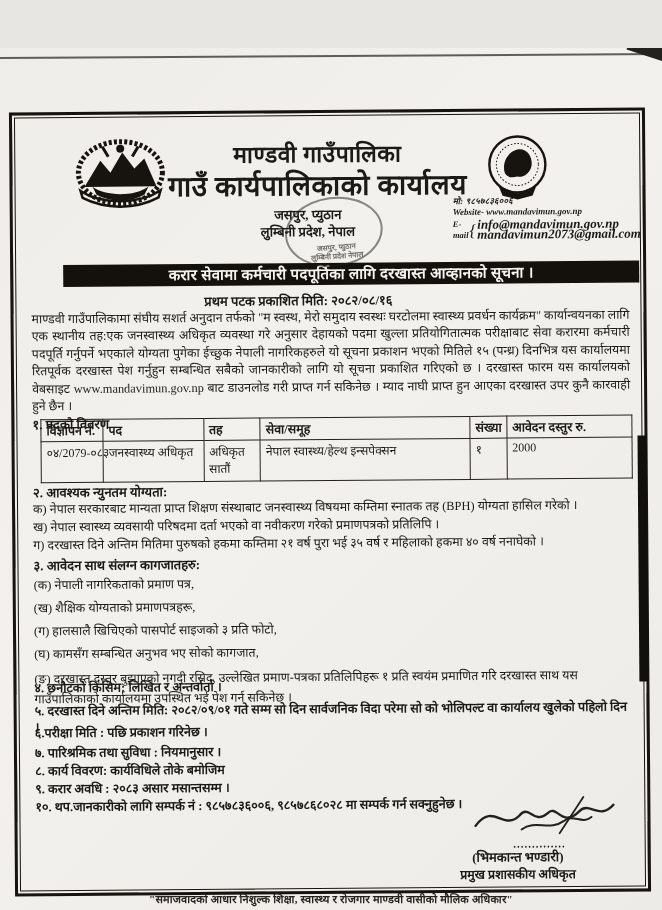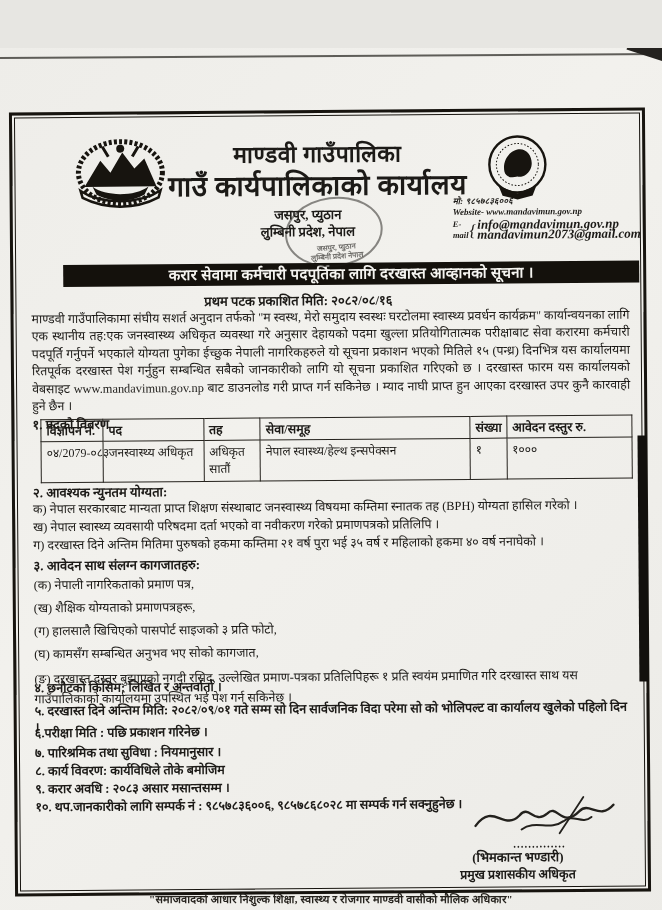--- a/index.html
+++ b/index.html
@@ -155,21 +155,21 @@
           <th>आवेदन दस्तुर रु.</th>
         </tr>
       </thead>
       <tbody>
         <tr>
           <td>०४/2079-०८३</td>
           <td>जनस्वास्थ्य अधिकृत</td>
           <td>अधिकृत सातौं</td>
           <td>नेपाल स्वास्थ्य/हेल्थ इन्सपेक्सन</td>
           <td>१</td>
-          <td>१०००</td>
+          <td>2000</td>
         </tr>
       </tbody>
     </table>
 
     <div class="sec-heading h2">२. आवश्यक न्युनतम योग्यता:</div>
     <div class="li q0">क)  नेपाल सरकारबाट  मान्यता प्राप्त शिक्षण संस्थाबाट जनस्वास्थ्य विषयमा कम्तिमा स्नातक तह (BPH) योग्यता हासिल गरेको ।</div>
     <div class="li q1">ख)  नेपाल स्वास्थ्य व्यवसायी परिषदमा दर्ता भएको वा नवीकरण गरेको प्रमाणपत्रको प्रतिलिपि ।</div>
     <div class="li q2">ग) दरखास्त दिने अन्तिम मितिमा पुरुषको हकमा कम्तिमा २१ वर्ष पुरा भई ३५ वर्ष  र महिलाको हकमा ४० वर्ष ननाघेको ।</div>
 
     <div class="sec-heading h3">३. आवेदन साथ संलग्न कागजातहरु:</div>

